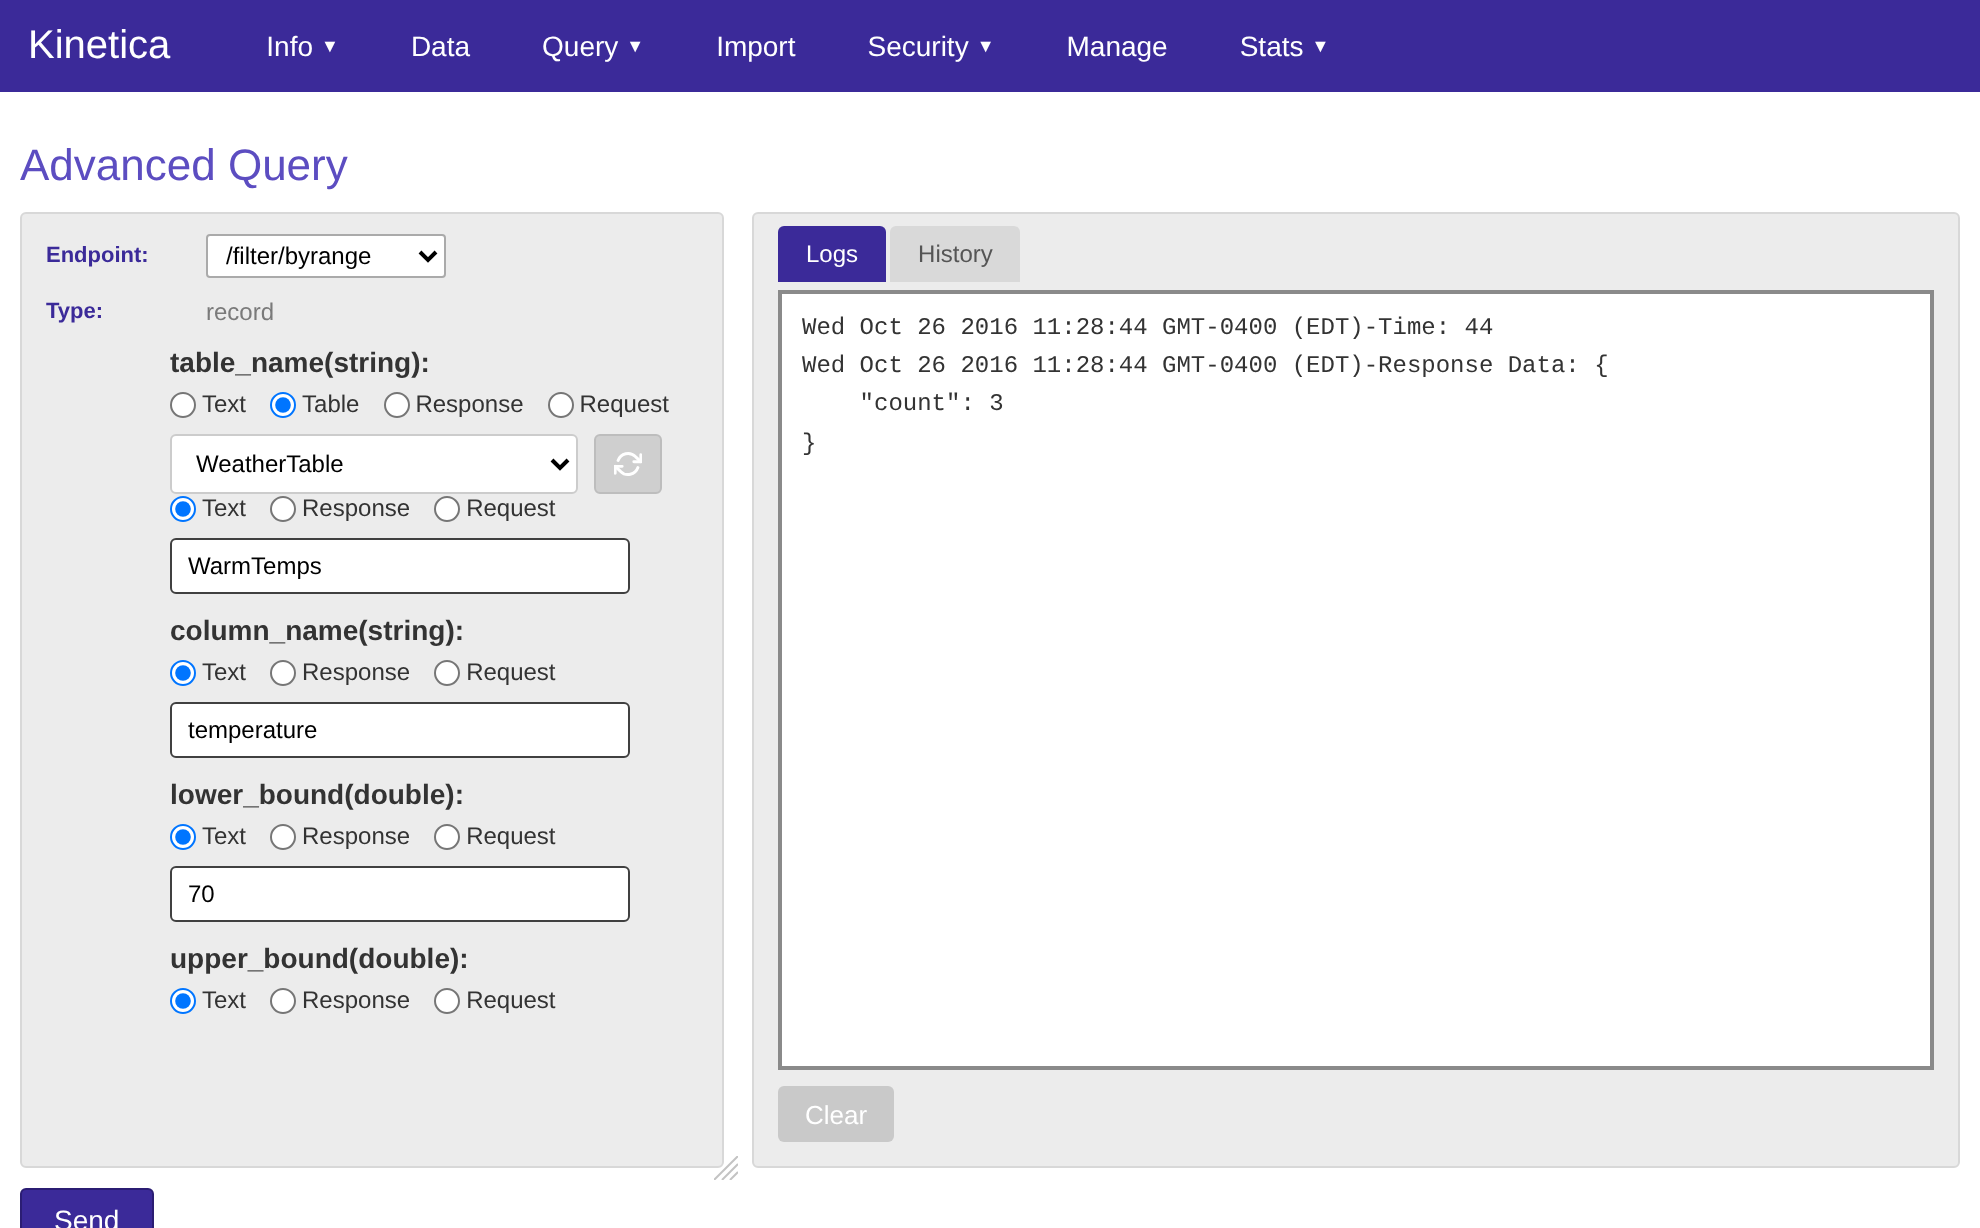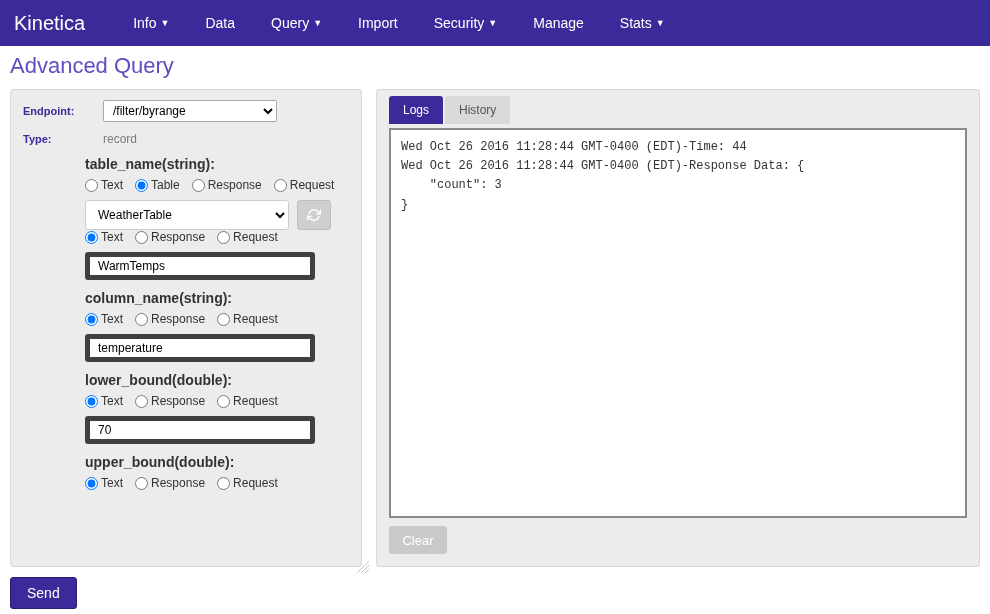--- a/index.html
+++ b/index.html
@@ -31,21 +31,21 @@
   .caret {
     font-size: 9px;
     margin-left: 4px;
   }
 
   
   .page-heading {
     color: #5c4dc1;
     font-size: 22px;
     font-weight: 400;
-    padding: 7px 10px 10px 10px;
+    padding: 24px 10px 10px 10px;
   }
 
   
   .cols {
     display: flex;
     padding: 0 10px;
     gap: 14px;
     height: 478px;
   }
   .left-wrap {
@@ -75,21 +75,21 @@
     font-weight: bold;
     font-size: 11px;
     width: 80px;
     flex-shrink: 0;
   }
   .form-val {
     color: #7a7a7a;
     font-size: 12px;
   }
   .endpoint-select {
-    width: 174px;
+    width: 120px;
     height: 22px;
     font-size: 12px;
     background: #fff;
     border: 1px solid #aaa;
     border-radius: 2px;
     padding: 0 5px;
   }
 
   .fields-block { padding-left: 62px; }
   .field-label {
@@ -112,21 +112,21 @@
     display: flex;
     align-items: center;
     gap: 3px;
   }
   .radio-row input[type=radio] {
     margin: 0;
   }
   .text-input {
     width: 230px;
     height: 28px;
-    border: 5px solid #404040;
+    border: 1px solid #404040;
     border-radius: 3px;
     padding: 0 8px;
     font-size: 12px;
     background: #fff;
   }
   .table-row { display: flex; gap: 8px; align-items: center; }
   .table-select {
     width: 204px;
     height: 30px;
     border: 1px solid #ccc;

